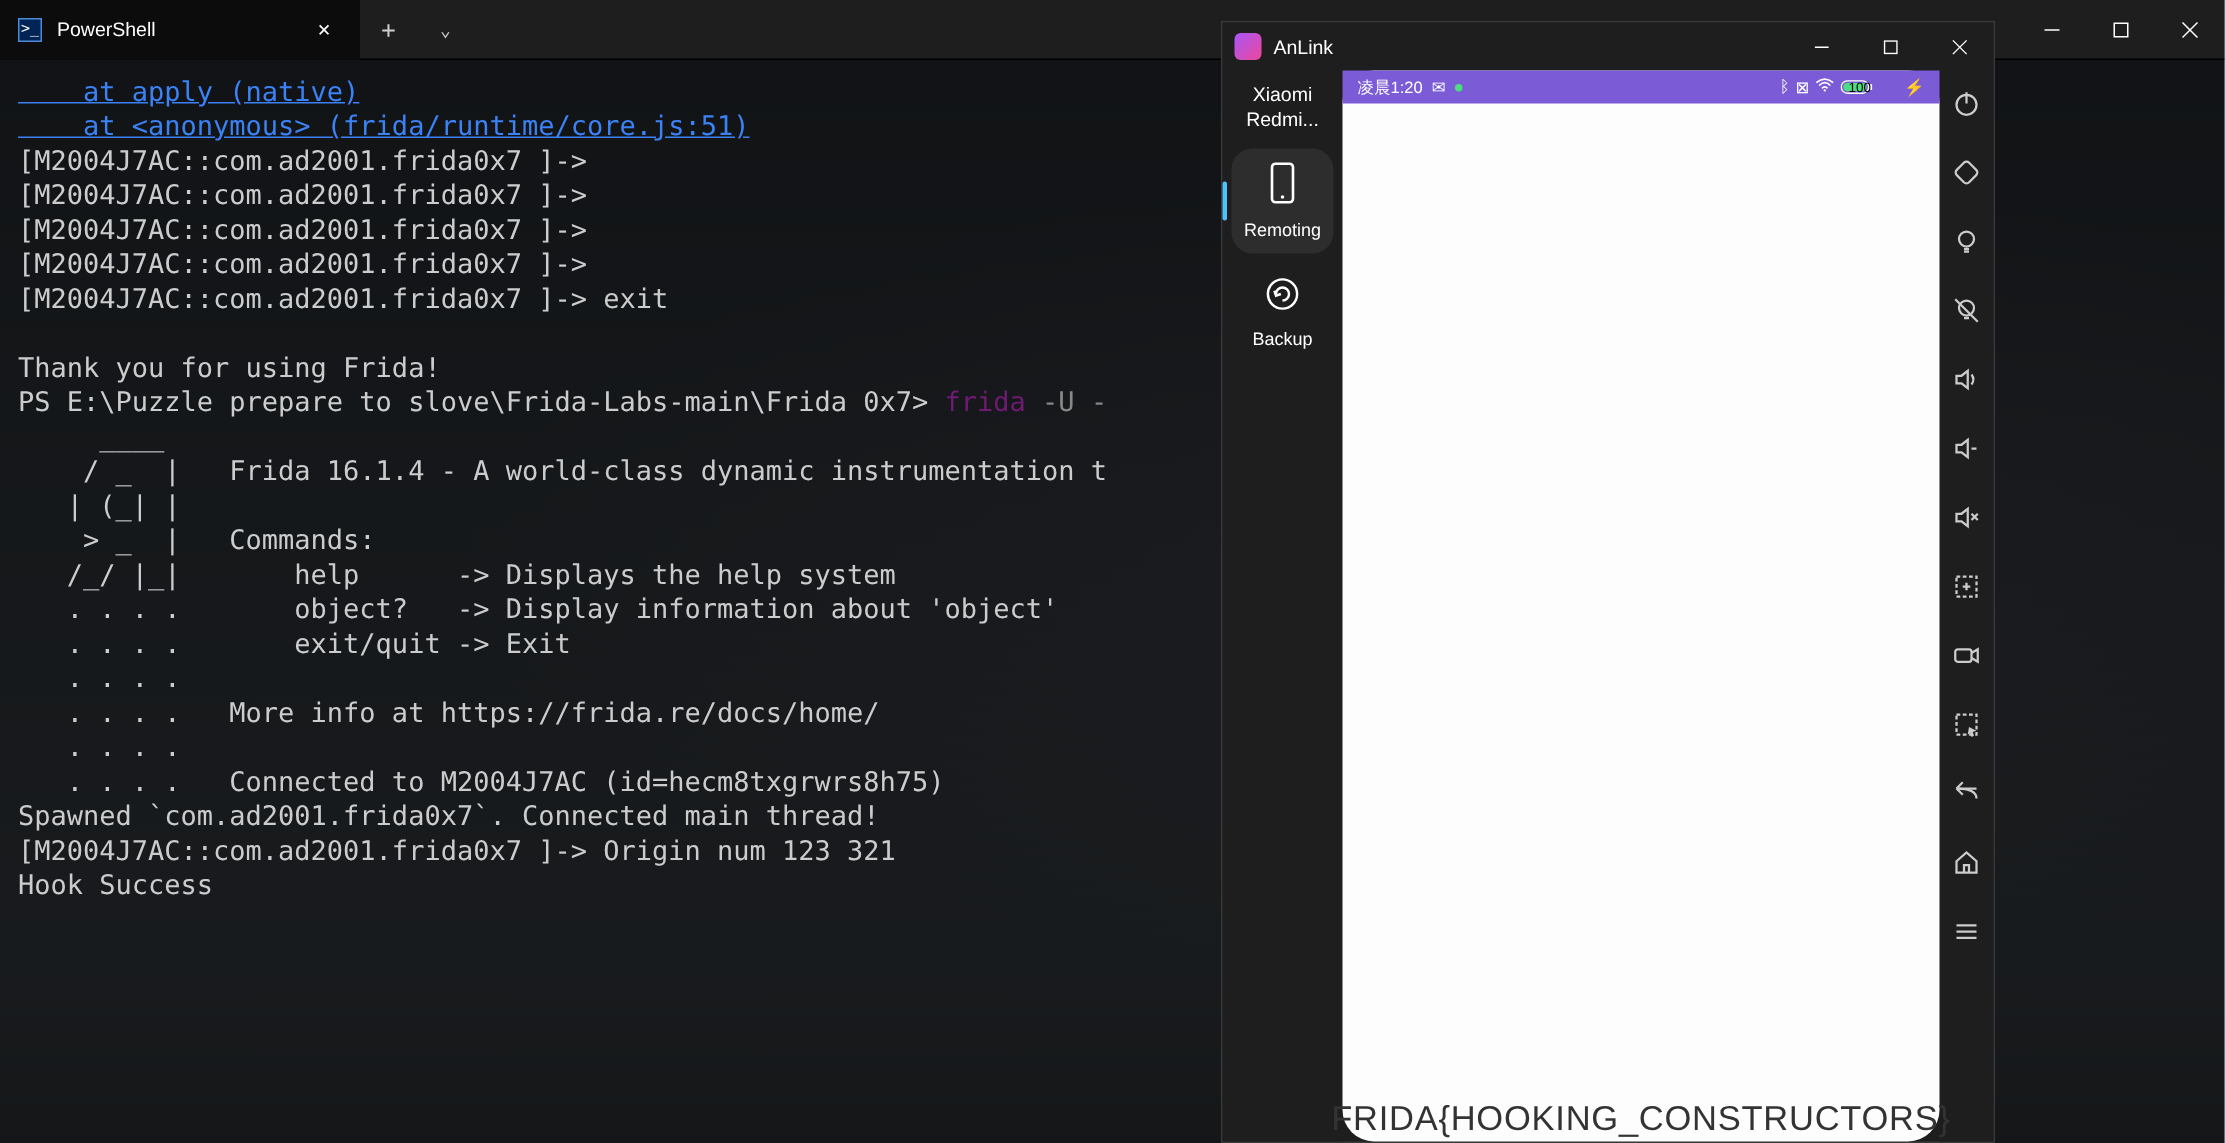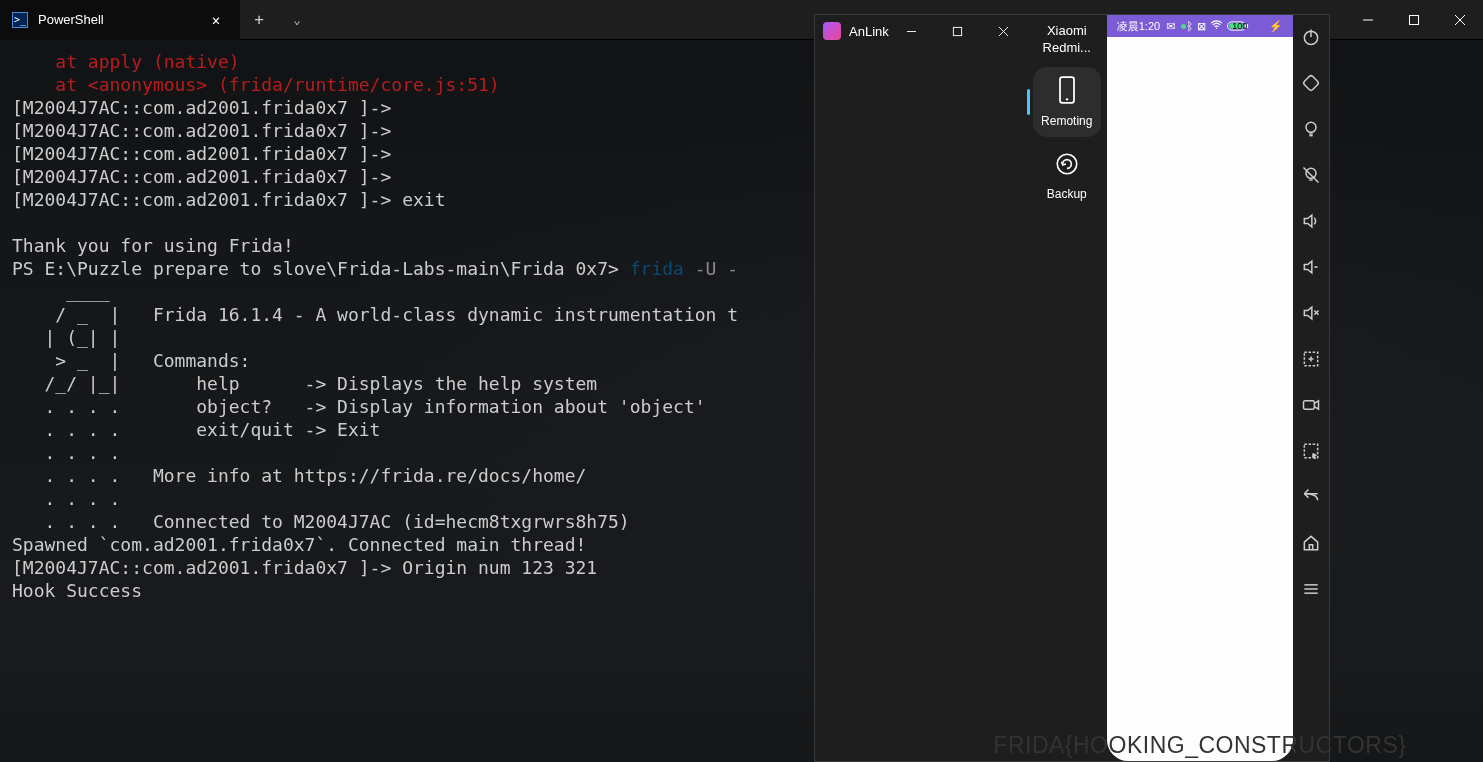--- a/index.html
+++ b/index.html
@@ -110,34 +110,35 @@
     flex: 1;
     background: rgba(12,12,12,0.85);
     padding: 10px 12px;
     color: #cccccc;
     font-size: 18px;
     line-height: 23px;
     white-space: pre;
     font-family: Consolas, monospace;
     position: relative;
   }
-  .t-red { color: #b91c1c; }
-  .t-yellow { color: #0c4a6e; }
+  .t-red { color: #3b82f6; text-decoration: underline; }
+  .t-yellow { color: #701a75; }
   .t-gray { color: #888; }
 
   
   .anlink-window {
     position: absolute;
     top: 14px;
     left: 814px;
     width: 516px;
     height: 748px;
     background: #1e1e1e;
     border: 1px solid #3a3a3a;
     display: flex;
+    flex-direction: column;
   }
   .anlink-titlebar {
     height: 32px;
     background: #1e1e1e;
     display: flex;
     align-items: center;
     padding-left: 8px;
   }
   .anlink-logo {
     width: 18px;

